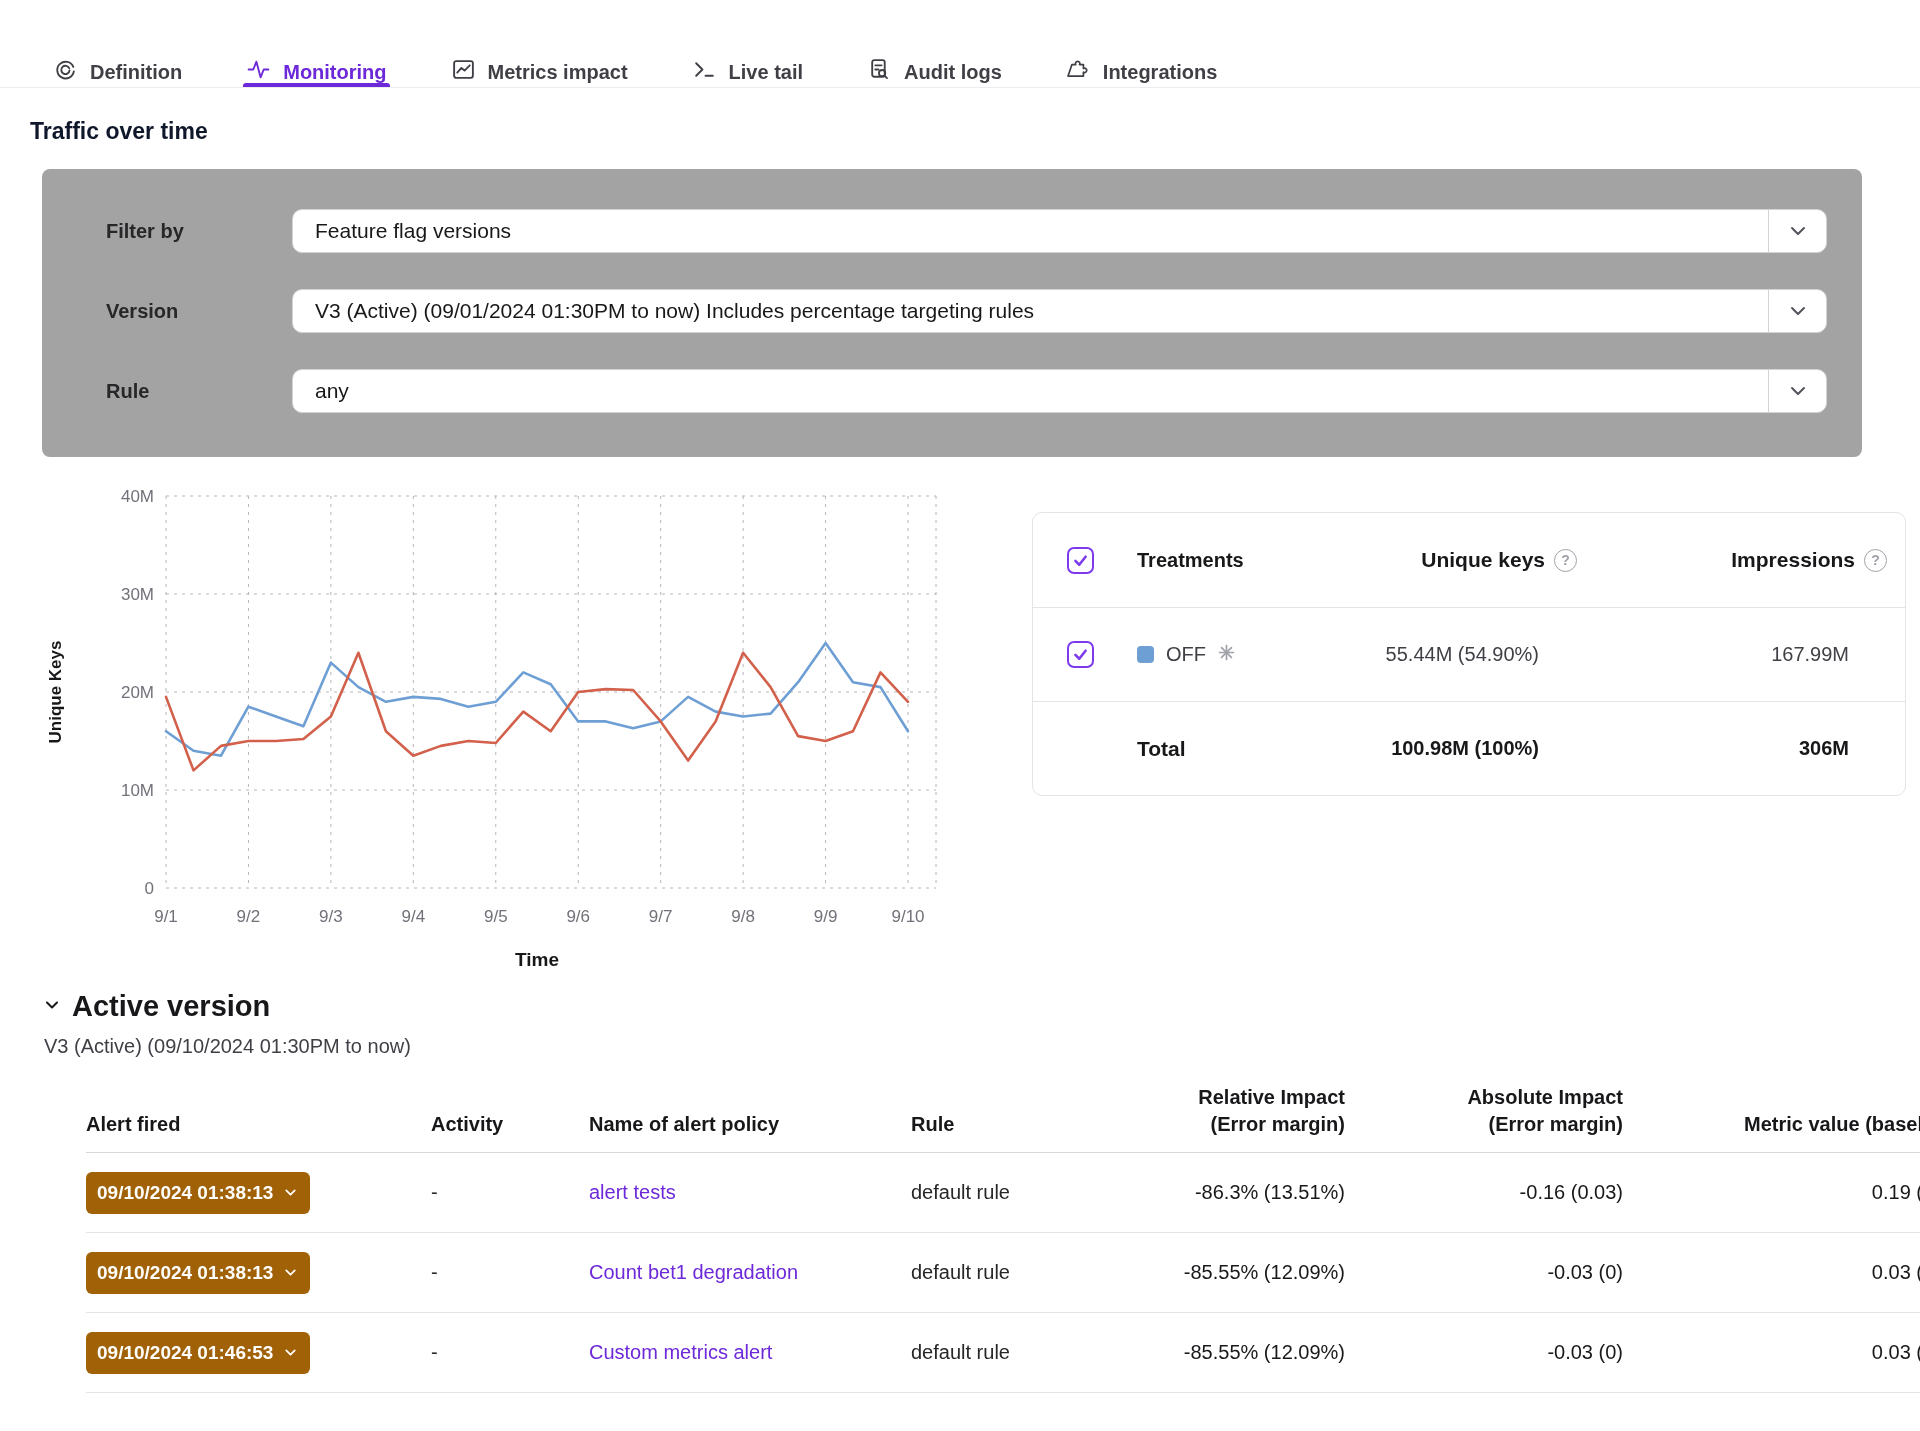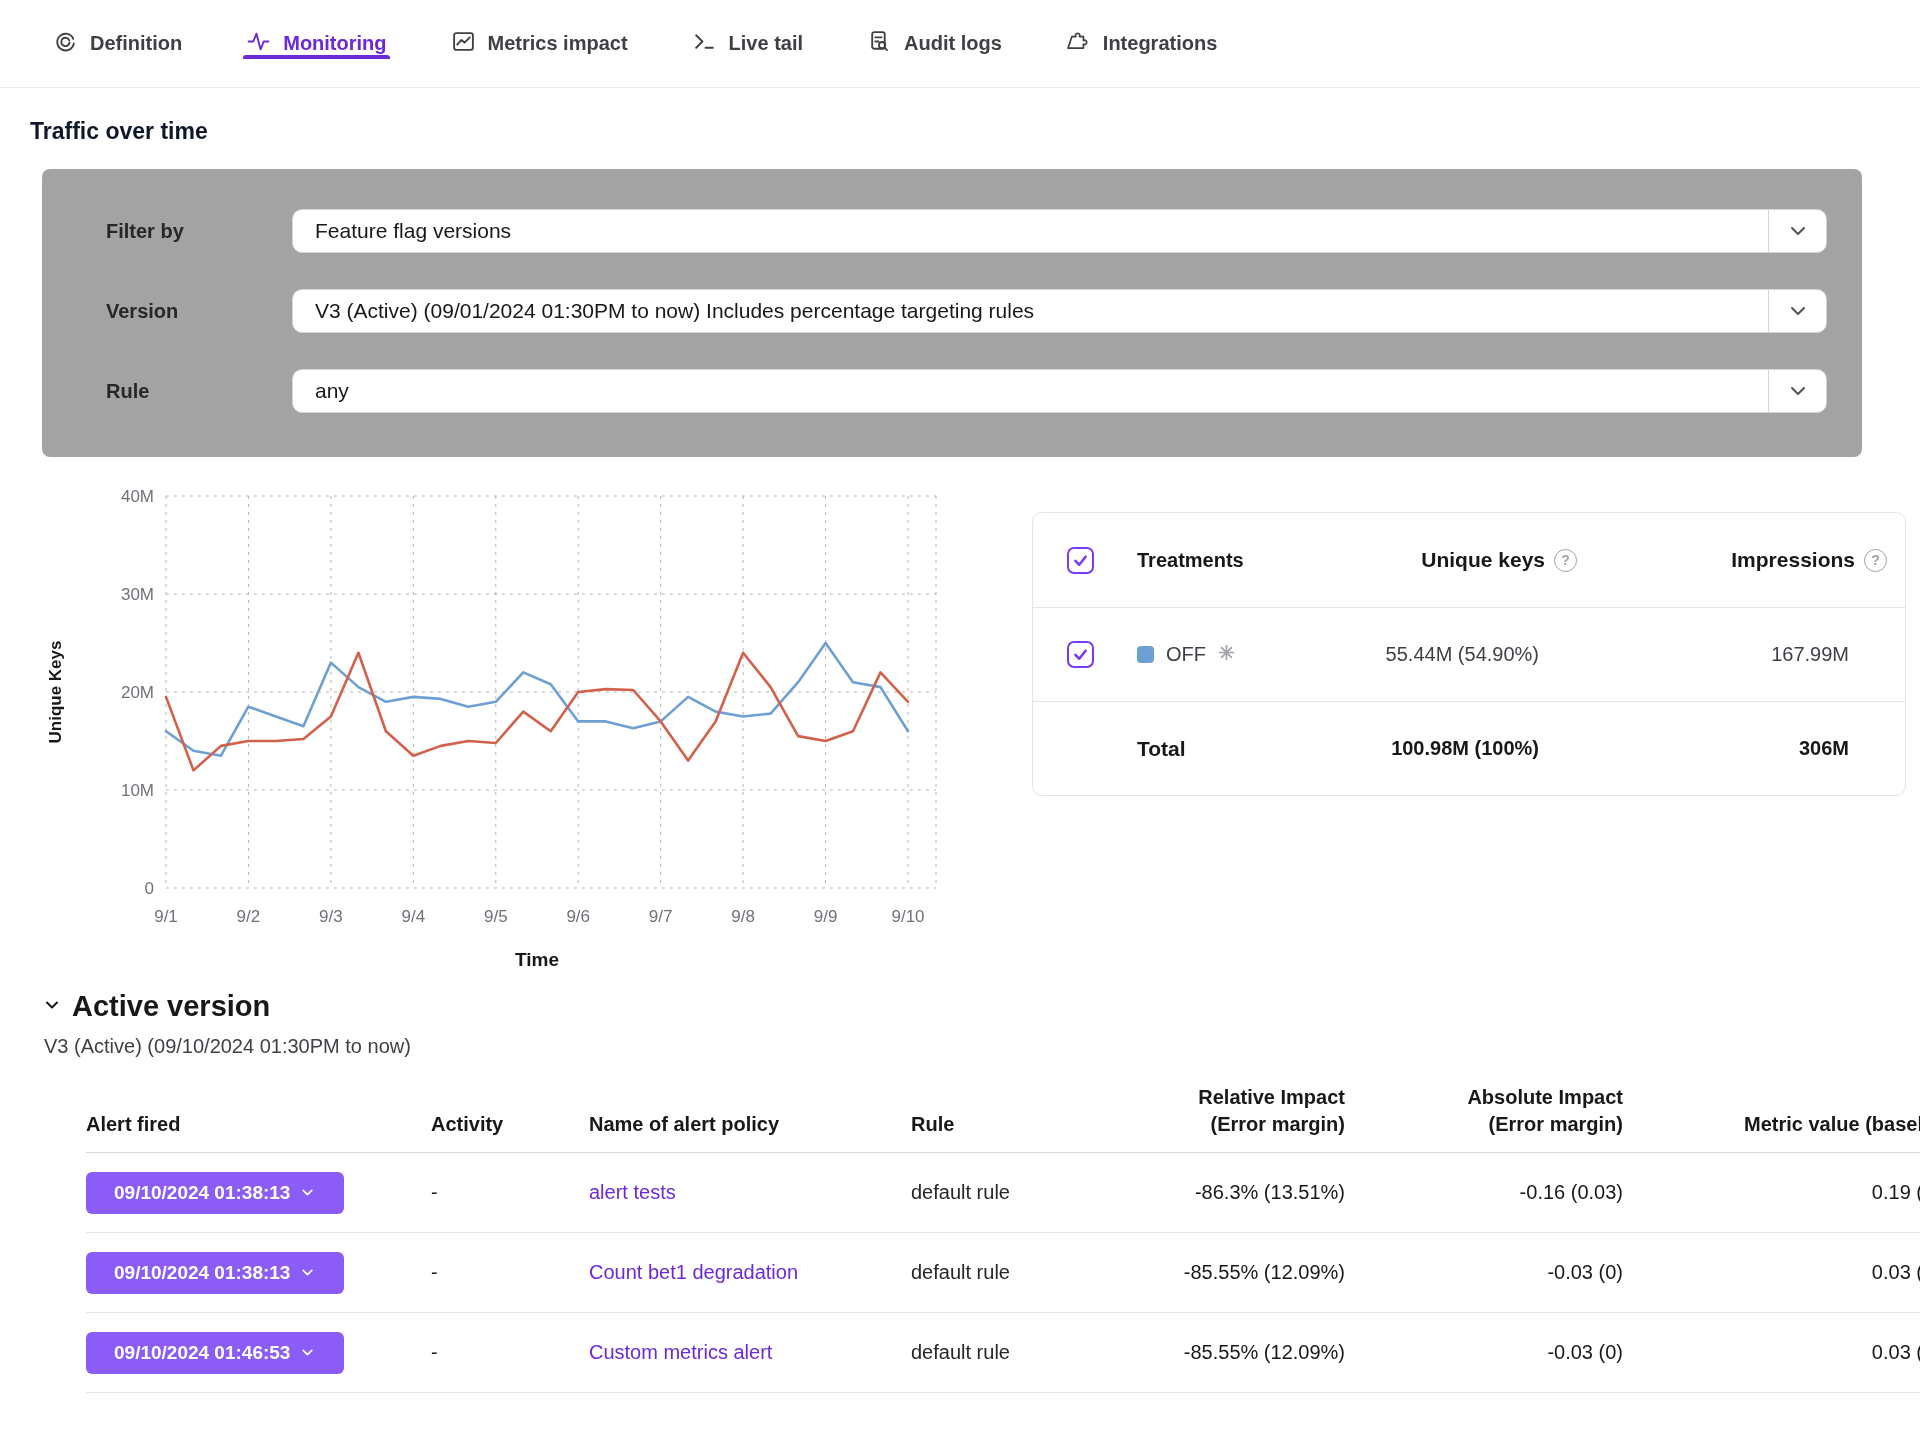--- a/index.html
+++ b/index.html
@@ -1,20 +1,20 @@
 <!DOCTYPE html>
 <html><head>
 <meta charset="utf-8">
 <style>
   * { margin:0; padding:0; box-sizing:border-box; }
   html,body { width:1920px; height:1431px; background:#ffffff; overflow:hidden;
     font-family:"Liberation Sans", sans-serif; color:#18181b; }
 
   
-  .tabbar { display:flex; align-items:center; gap:58px; padding:0 0 0 50px;
+  .tabbar { display:flex; align-items:flex-end; gap:58px; padding:0 0 0 50px;
     height:88px; border-bottom:1px solid #ececee; background:#fff; }
   .tab { position:relative; display:flex; align-items:center; gap:12px;
     font-size:20px; font-weight:bold; color:#3f3f46; cursor:pointer; padding:0 3px; }
   .tab svg { width:25px; height:25px; stroke:currentColor; fill:none;
     stroke-width:1.8; stroke-linecap:round; stroke-linejoin:round; }
   .tab.active { color:#6d28d9; }
   .tab.active::after { content:""; position:absolute; left:0; right:0; bottom:0;
     height:4px; background:#6d28d9; border-radius:3px 3px 0 0; }
 
   
@@ -80,22 +80,22 @@
 
   
   .alerts { margin:26px 0 0 86px; }
   .a-row { display:grid;
     grid-template-columns:345px 158px 322px 218px 216px 278px 300px; align-items:center; }
   .a-head { align-items:end; padding-bottom:14px; border-bottom:1px solid #d8d8dc;
     font-size:20px; font-weight:bold; color:#18181b; }
   .a-head > div { white-space:pre-line; line-height:1.35; }
   .a-data { height:80px; border-bottom:1px solid #e4e4e7; font-size:20px; }
   .col-r { text-align:right; }
-  .alert-badge { display:inline-flex; align-items:center; gap:9px; background:#8b5cf6;
-    color:#fff; font-weight:bold; font-size:19px; border-radius:6px; padding:10px 28px;
+  .alert-badge { display:inline-flex; align-items:center; gap:9px; background:#a16207;
+    color:#fff; font-weight:bold; font-size:19px; border-radius:6px; padding:10px 11px;
     cursor:pointer; }
   .alert-badge svg { width:17px; height:17px; stroke:#fff; stroke-width:2.4; fill:none;
     stroke-linecap:round; stroke-linejoin:round; }
   .a-link { color:#6d28d9; cursor:pointer; text-decoration:none; }
   .a-plain { color:#27272a; }
 </style>
 </head>
 <body>
 
 <div class="tabbar">

